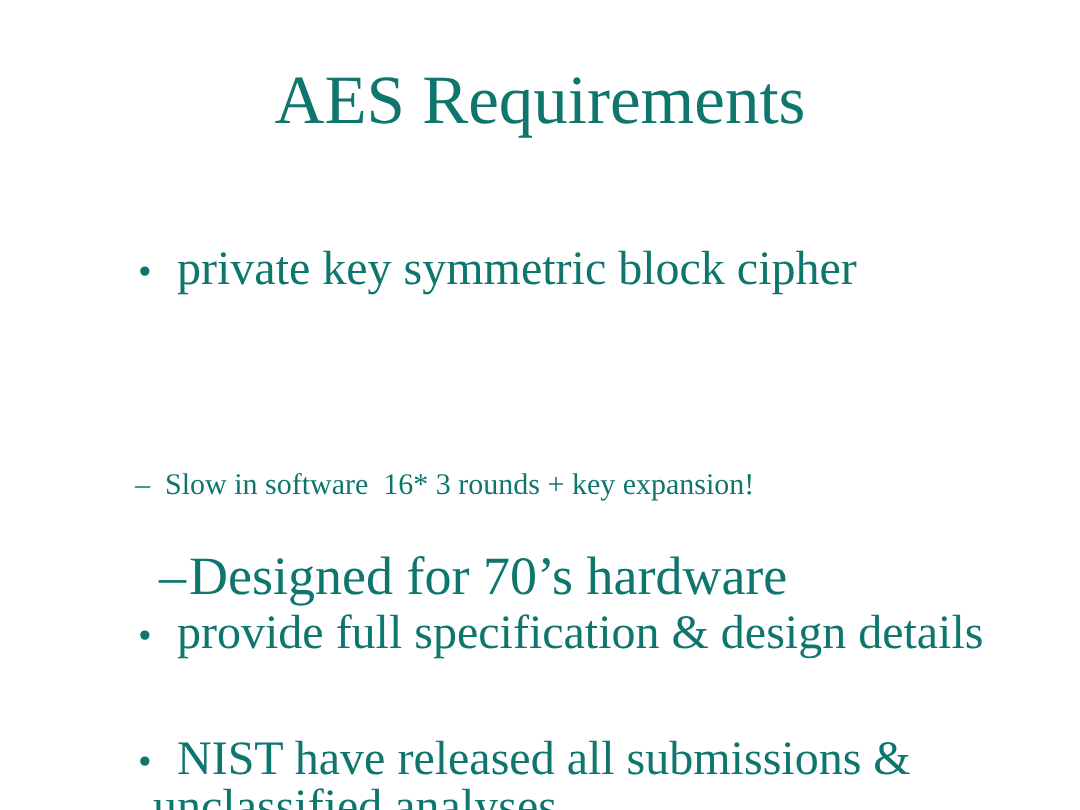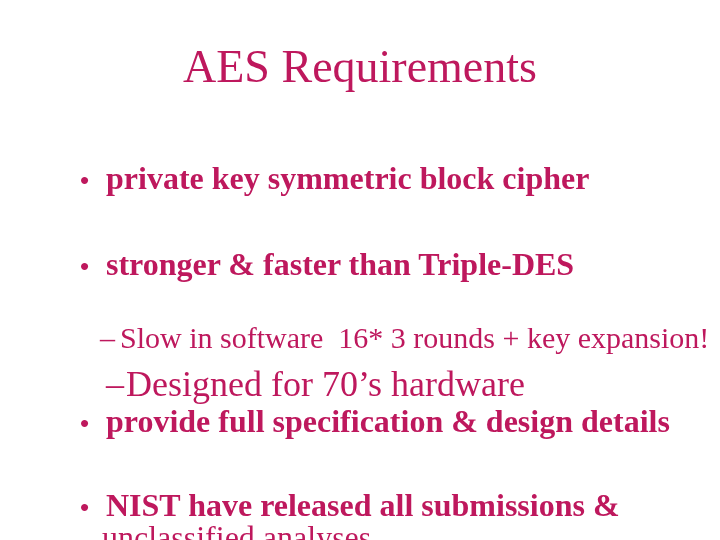--- a/index.html
+++ b/index.html
@@ -5,21 +5,21 @@
   html, body {
     margin: 0;
     padding: 0;
     background: #ffffff;
   }
   .slide {
     position: relative;
     width: 720px;
     height: 540px;
     background: #ffffff;
-    color: #be185d;
+    color: #0f766e;
     font-family: "Liberation Serif", "DejaVu Serif", serif;
     overflow: hidden;
   }
   .slide-title {
     position: absolute;
     top: 44px;
     left: 0;
     width: 720px;
     text-align: center;
     font-size: 46px;
@@ -28,45 +28,42 @@
   }
   .line {
     position: absolute;
     line-height: 1;
     white-space: pre;
   }
   .marker {
     display: inline-block;
     white-space: pre;
   }
-  .lvl1 { font-size: 32px; left: 48px; font-weight: bold; }
+  .lvl1 { font-size: 32px; left: 60px; }
   .lvl1 .marker { width: 26px; font-size: 26px; }
   .lvl2 { left: 70px; }
   .lvl2 .marker { width: 20px; }
   .txt { white-space: pre; }
   .cont { left: 70px; font-size: 32px; }
 </style>
 </head>
 <body>
 
 <div class="slide">
 
   <div class="slide-title">AES Requirements</div>
 
   <div class="line lvl1" style="top:130px">
     <span class="marker">•</span><span class="txt">private key symmetric block cipher</span>
   </div>
 
 
-  <div class="line lvl1" style="top:216px">
-    <span class="marker">•</span><span class="txt">stronger &amp; faster than Triple-DES</span>
-  </div>
 
 
-  <div class="line lvl2" style="top:293px; font-size:30px">
+  <div class="line lvl2" style="top:293px; font-size:20px">
     <span class="marker">–</span><span class="txt">Slow in software  16* 3 rounds + key expansion!</span>
   </div>
 
   <div class="line lvl2" style="top:330px; font-size:36px">
     <span class="marker">–</span><span class="txt">Designed for 70’s hardware</span>
   </div>
 
   <div class="line lvl1" style="top:373px">
     <span class="marker">•</span><span class="txt">provide full specification &amp; design details</span>
   </div>

